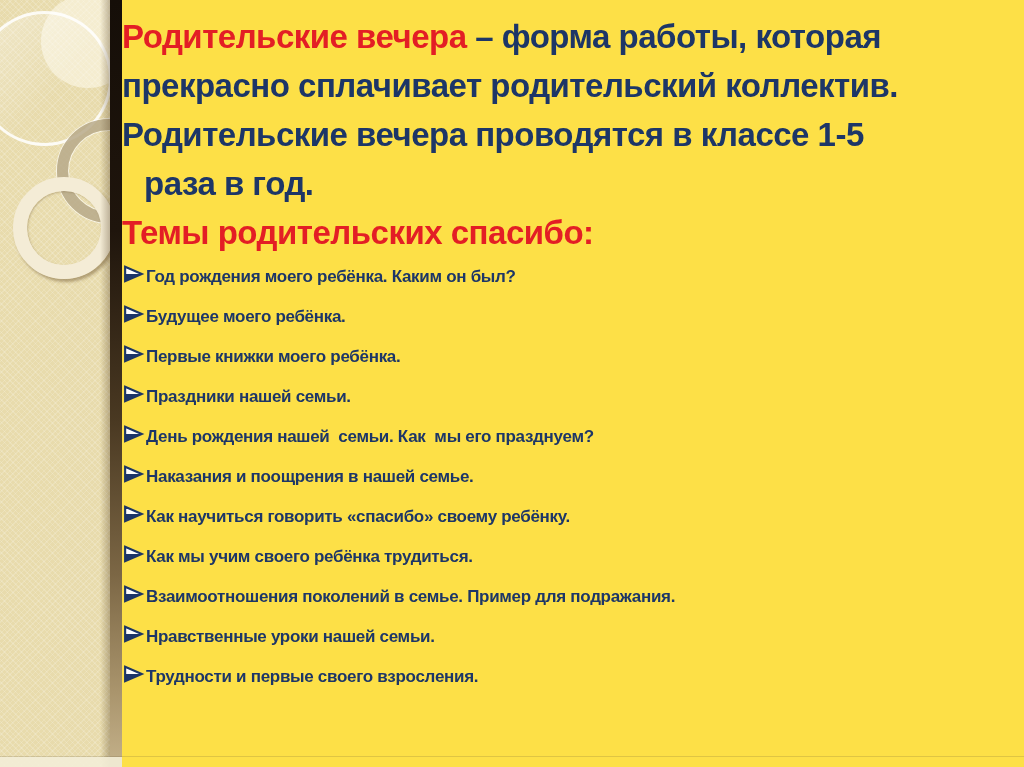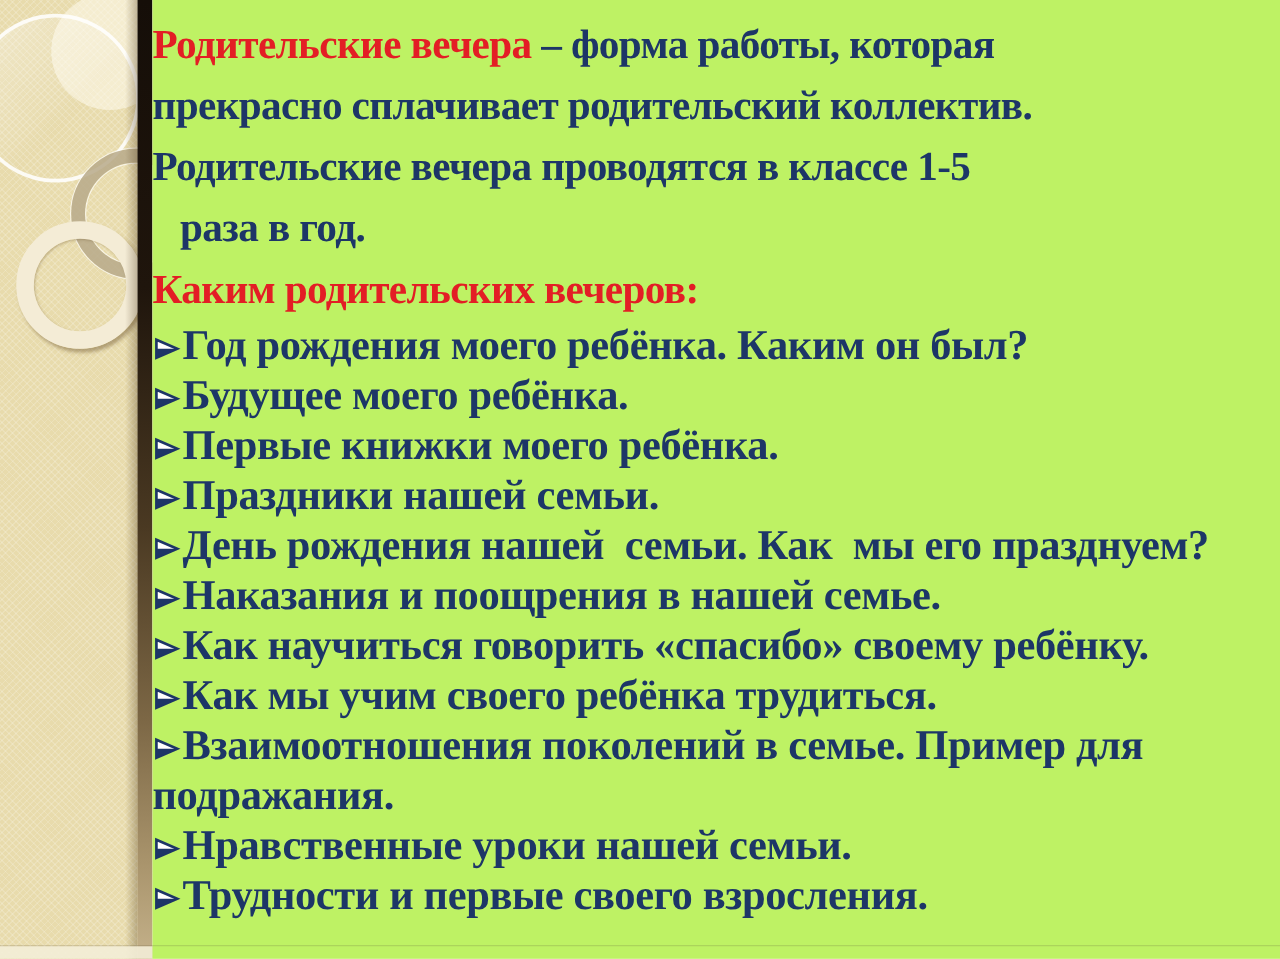--- a/index.html
+++ b/index.html
@@ -50,32 +50,32 @@
   }
   .sidebar-footer{
     position:absolute;left:0;right:0;bottom:0;height:10px;
     background:#f3edd7;opacity:.9;
   }
   .bottom-hairline{
     position:absolute;left:0;right:0;bottom:10px;height:1px;
     background:rgba(90,80,50,.18);
   }
   
-  .main{position:absolute;left:122px;top:0;right:0;bottom:0;background:#bef264;font-family:Liberation Serif, serif;}
+  .main{position:absolute;left:122px;top:0;right:0;bottom:0;background:#fde047;}
   .intro{padding:12px 4px 0 0;}
   .intro-line{
     font-size:33px;line-height:49px;letter-spacing:-0.5px;
     color:var(--navy,#1d3667);white-space:nowrap;
   }
   .intro-lead{color:var(--red,#e31e25);}
   .indented{padding-left:6px;margin-left:16px;}
   .heading-red{color:var(--red,#e31e25);}
   .topics{padding-right:4px;}
   .topic{
-    font-size:34px;line-height:40px;letter-spacing:-0.3px;
+    font-size:17px;line-height:40px;letter-spacing:-0.3px;
     color:var(--navy,#1d3667);white-space:pre-wrap;
   }
   .bullet{
     display:inline-block;width:23px;height:20px;
     vertical-align:-2px;margin-right:1px;
   }
 </style>
 </head>
 <body>
 
@@ -91,21 +91,21 @@
     <div class="sidebar-footer"></div>
   </div>
 
   <div class="main">
 
     <div class="intro">
       <div class="intro-line"><span class="intro-lead">Родительские вечера</span><span> – форма работы, которая</span></div>
       <div class="intro-line">прекрасно сплачивает родительский коллектив.</div>
       <div class="intro-line">Родительские вечера проводятся в классе 1-5</div>
       <div class="intro-line indented">раза в год.</div>
-      <div class="intro-line heading-red">Каким родительских вечеров:</div>
+      <div class="intro-line heading-red">Темы родительских спасибо:</div>
     </div>
 
     <div class="topics">
 
         <div class="topic"><svg class="bullet" viewBox="0 0 16 16" aria-hidden="true">
             <path d="M1.3 2.2 L14.6 8 L1.3 13.8 Z" fill="#ffffff" stroke="currentColor" stroke-width="1.7" stroke-linejoin="miter"></path>
             <path d="M1.3 8 L14.6 8 L1.3 13.8 Z" fill="currentColor"></path>
           </svg><span class="topic-text">Год рождения моего ребёнка. Каким он был?</span></div>
 
         <div class="topic"><svg class="bullet" viewBox="0 0 16 16" aria-hidden="true">

